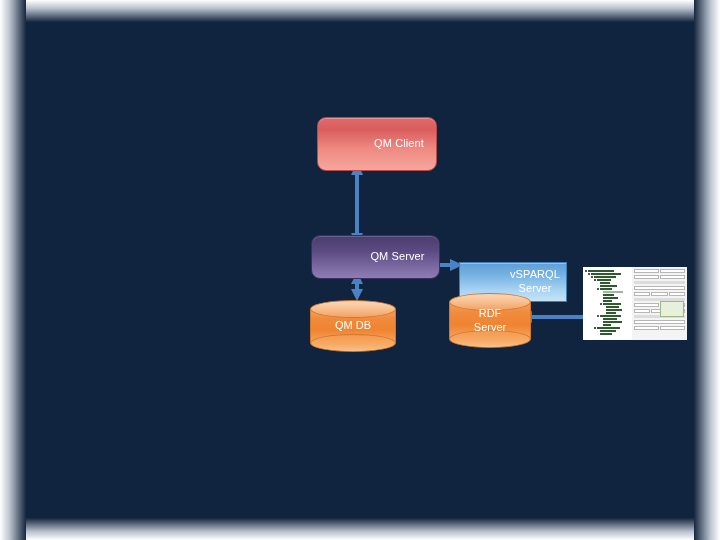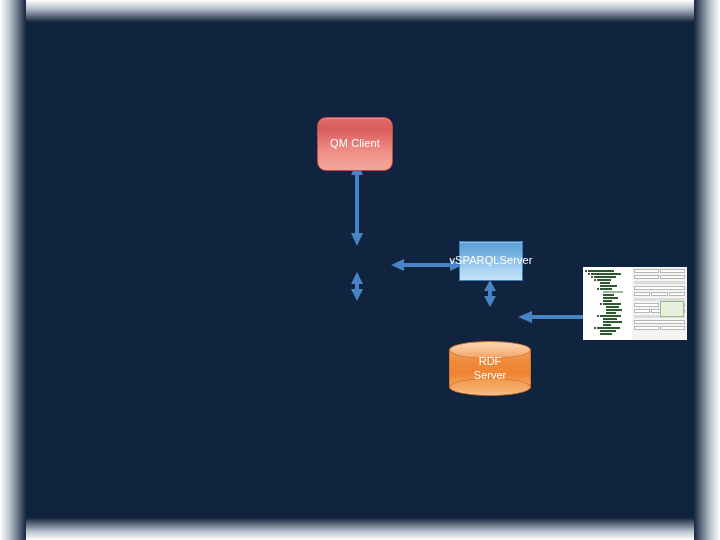--- a/index.html
+++ b/index.html
@@ -41,20 +41,21 @@
     position: absolute;
     display: flex;
     align-items: center;
     justify-content: center;
     text-align: center;
     color: #ffffff;
     font-size: 11px;
     line-height: 1.25;
     letter-spacing: .1px;
     z-index: 5;
+    padding-left: 44px;
     -webkit-font-smoothing: antialiased;
   }
 
   
   .rrect {
     border-radius: 9px;
   }
   .rrect.red {
     background: linear-gradient(180deg, #e06a6a 0%, #d95d5d 22%, #ef8a82 60%, #f5a79d 100%);
     border: 1px solid #b94b4b;
@@ -70,21 +71,20 @@
   .srect {
     background: linear-gradient(180deg, #5f9fd6 0%, #74b1e2 30%, #a9d3f2 72%, #c6e3f8 100%);
     border: 1px solid #3f7fb8;
     box-shadow: inset 0 1px 0 rgba(255,255,255,.35);
   }
 
   
   .cyl {
     position: absolute;
     z-index: 5;
-    margin-top: 48px;
   }
   .cyl .body {
     position: absolute;
     left: 0; right: 0;
     top: 9px; bottom: 9px;
     background: linear-gradient(180deg, #f4a261 0%, #f08a3c 30%, #ef8431 62%, #f6a663 100%);
     border-left: 1px solid #d2762c;
     border-right: 1px solid #d2762c;
   }
   .cyl .top {
@@ -234,26 +234,37 @@
     <div class="conn" style="left:492px; top:287px; width:73px; height:16px;">
       <svg width="73" height="16" viewBox="0 0 73 16">
         <polygon points="0,8 14,2 14,6 73,6 73,10 14,10 14,14" fill="#4a83c4"></polygon>
       </svg>
     </div>
 
     <div class="node rrect red" style="left:291px; top:95px; width:74px; height:52px;">
       <span>QM Client</span>
     </div>
 
-
-    <div class="node srect" style="left:433px; top:219px; width:62px; height:38px; flex-direction:row;">
+    <div class="node rrect purple" style="left:285px; top:213px; width:83px; height:42px;">
+      <span>QM Server</span>
+    </div>
+
+    <div class="node srect" style="left:433px; top:240px; width:62px; height:38px; flex-direction:column;">
       <span>vSPARQL</span>
       <span>Server</span>
     </div>
 
+    <div class="cyl" style="left:284px; top:278px; width:86px; height:52px;">
+      <div class="body"></div>
+      <div class="bottom"></div>
+      <div class="top"></div>
+      <div class="label">
+        <span>QM DB</span>
+      </div>
+    </div>
 
     <div class="cyl" style="left:423px; top:271px; width:82px; height:55px;">
       <div class="body"></div>
       <div class="bottom"></div>
       <div class="top"></div>
       <div class="label" style="flex-direction:column;">
         <span>RDF</span>
         <span>Server</span>
       </div>
     </div>

